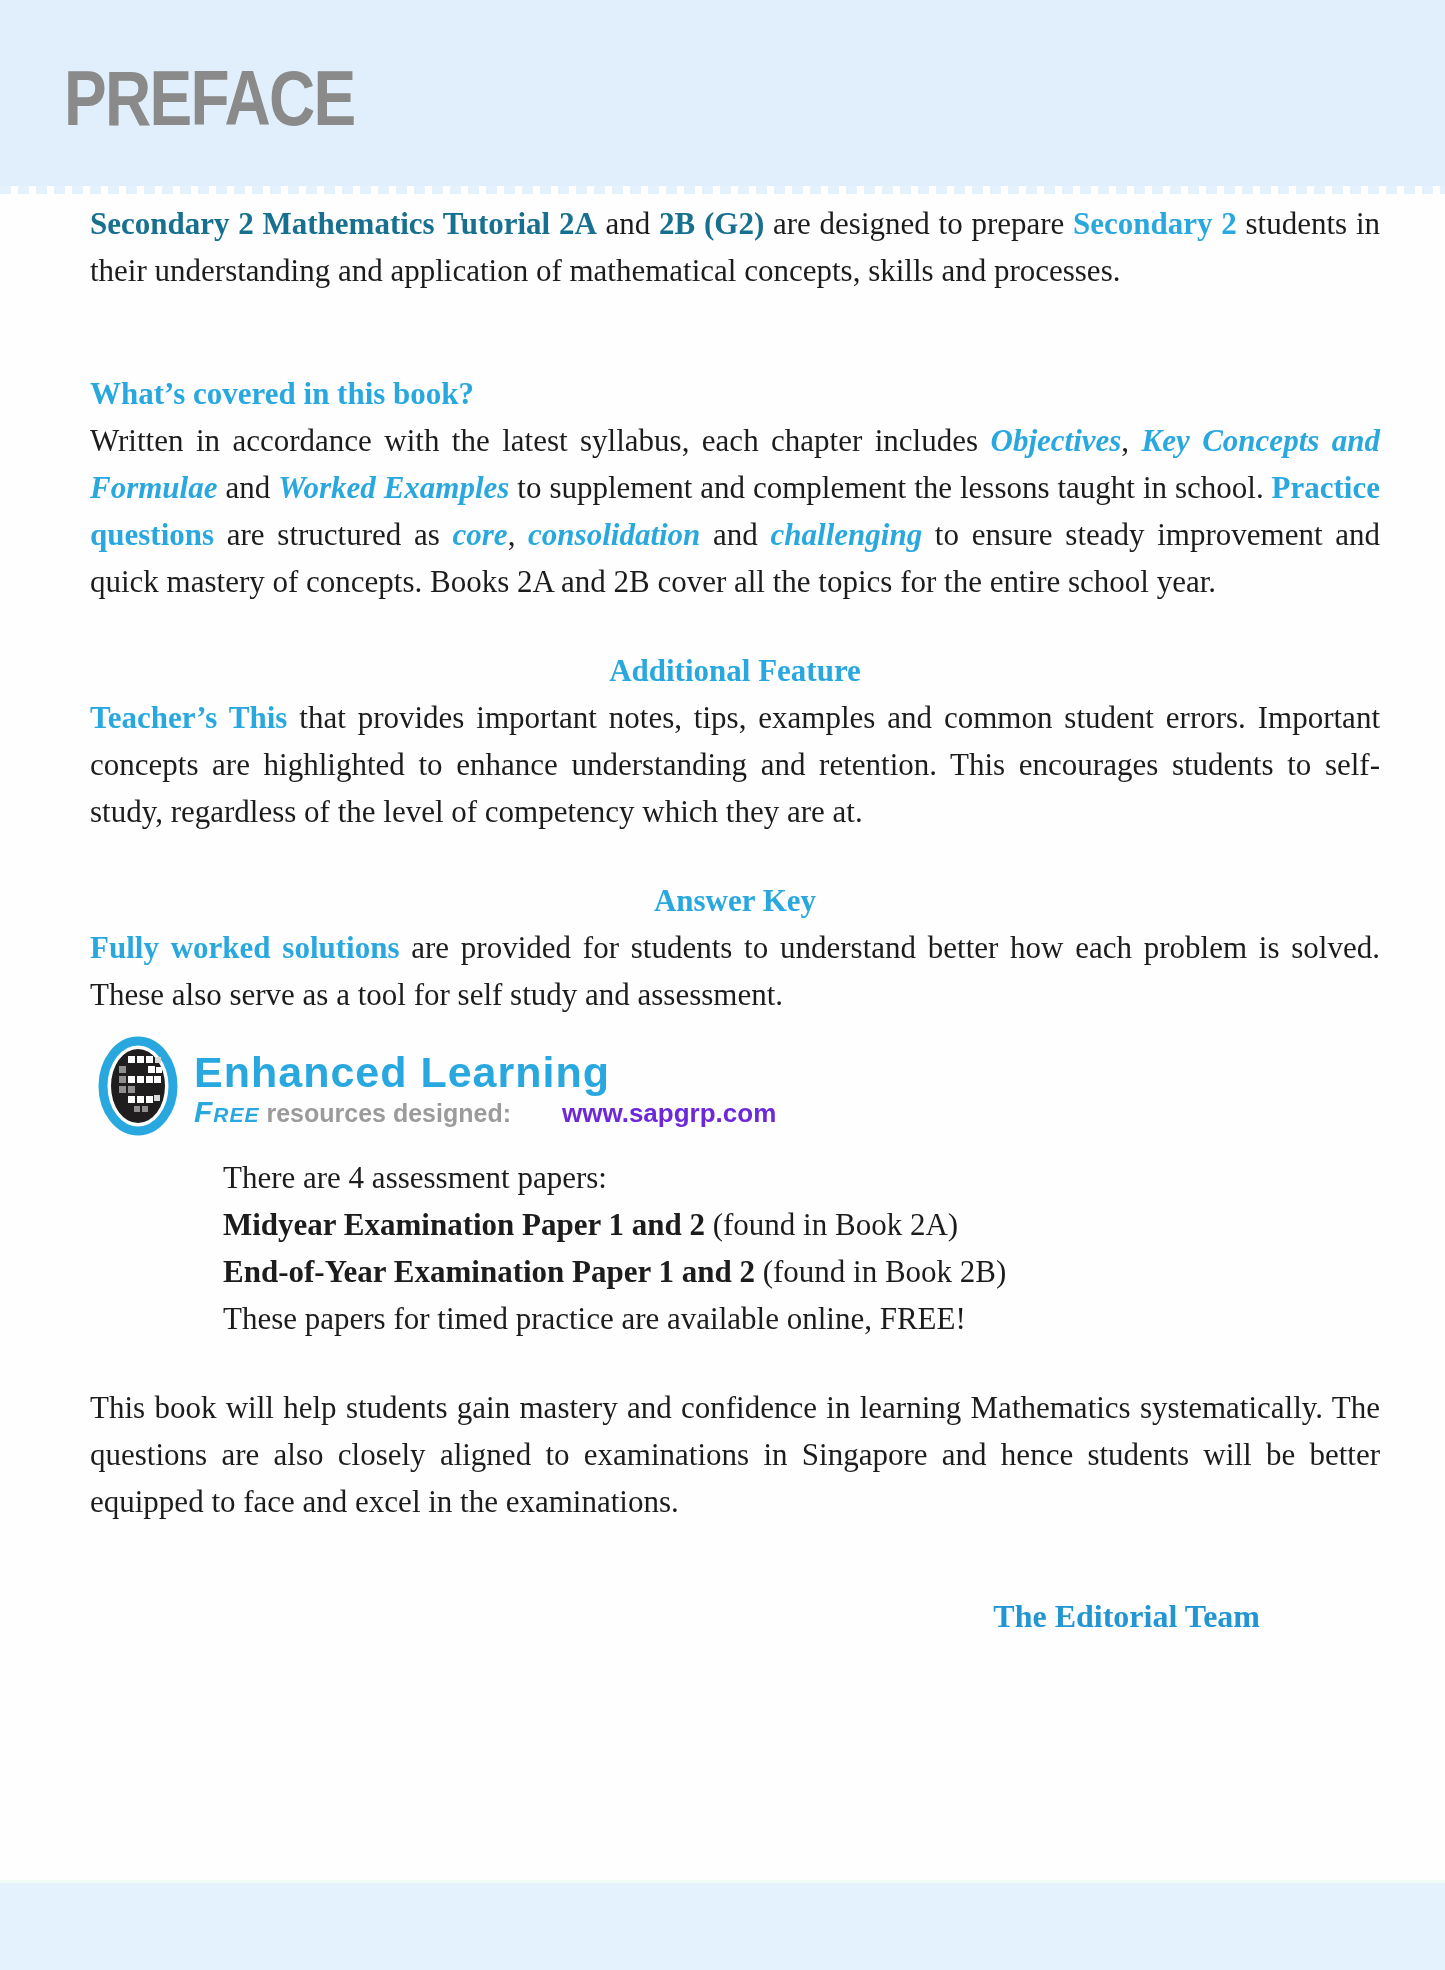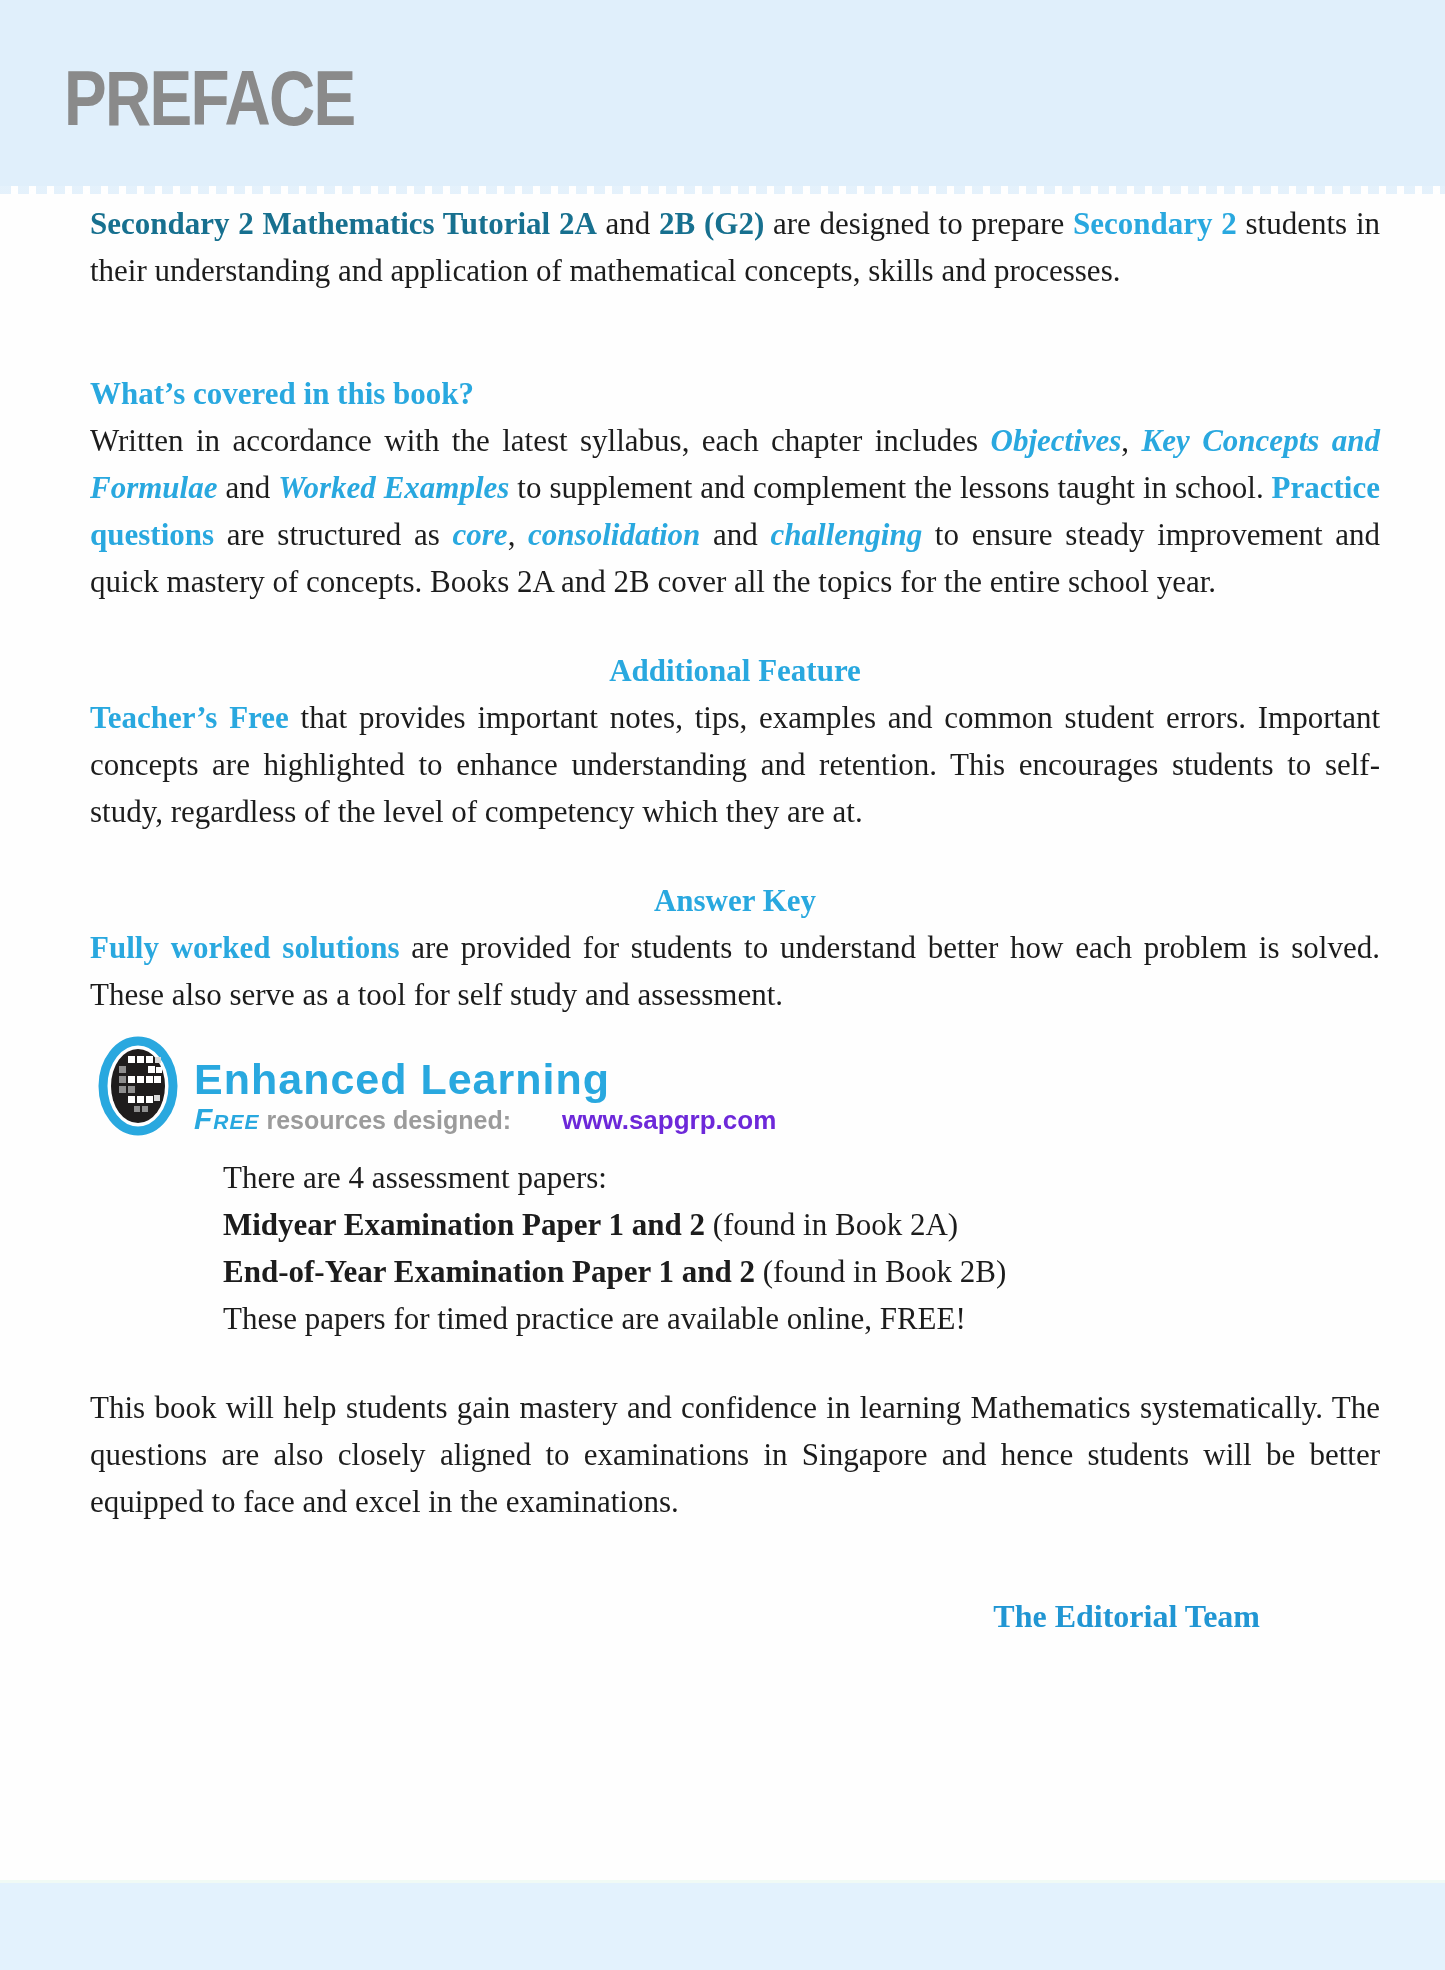--- a/index.html
+++ b/index.html
@@ -34,21 +34,21 @@
   }
   .mt-sec{margin-top:76px;}
   .mt-h{margin-top:42px;text-align:center;}
   
   .s-n{}
   .s-b{font-weight:bold;}
   .s-tb{color:var(--teal);font-weight:bold;}
   .s-cb{color:var(--cyan);font-weight:bold;}
   .s-ci{color:var(--cyan);font-weight:bold;font-style:italic;}
   
-  .logo-row{margin-top:18px;display:flex;align-items:flex-end;padding-left:8px;}
+  .logo-row{margin-top:18px;display:flex;align-items:flex-start;padding-left:8px;}
   .logo-icon{flex:0 0 auto;margin-right:16px;}
   .logo-text{padding-top:14px;}
   .el-title{
     font-family:"Liberation Sans", sans-serif;font-weight:800;font-size:43px;line-height:44px;
     color:var(--cyan);letter-spacing:1px;
   }
   .el-sub{margin-top:2px;font-family:"Liberation Sans", sans-serif;line-height:32px;}
   .el-free{
     font-family:Liberation Sans, sans-serif;font-variant:small-caps;font-style:italic;font-weight:bold;
     color:var(--cyan);font-size:30px;letter-spacing:1px;
@@ -78,21 +78,21 @@
   <div class="perforation"></div>
 
   <div class="content">
 
     <p class="para"><span class="s-tb">Secondary 2 Mathematics Tutorial 2A</span><span class="s-n"> and </span><span class="s-tb">2B (G2)</span><span class="s-n"> are designed to prepare </span><span class="s-cb">Secondary 2</span><span class="s-n"> students in their understanding and application of mathematical concepts, skills and processes.</span></p>
 
     <h2 class="sec mt-sec">What’s covered in this book?</h2>
     <p class="para"><span class="s-n">Written in accordance with the latest syllabus, each chapter includes </span><span class="s-ci">Objectives</span><span class="s-n">, </span><span class="s-ci">Key Concepts and Formulae</span><span class="s-n"> and </span><span class="s-ci">Worked Examples</span><span class="s-n"> to supplement and complement the lessons taught in school. </span><span class="s-cb">Practice questions</span><span class="s-n"> are structured as </span><span class="s-ci">core</span><span class="s-n">, </span><span class="s-ci">consolidation</span><span class="s-n"> and </span><span class="s-ci">challenging</span><span class="s-n"> to ensure steady improvement and quick mastery of concepts. Books 2A and 2B cover all the topics for the entire school year.</span></p>
 
     <h2 class="sec mt-h">Additional Feature</h2>
-    <p class="para"><span class="s-cb">Teacher’s Free</span><span class="s-n"> that provides important notes, tips, examples and common student errors. Important concepts are highlighted to enhance understanding and retention. This encourages students to self-study, regardless of the level of competency which they are at.</span></p>
+    <p class="para"><span class="s-cb">Teacher’s This</span><span class="s-n"> that provides important notes, tips, examples and common student errors. Important concepts are highlighted to enhance understanding and retention. This encourages students to self-study, regardless of the level of competency which they are at.</span></p>
 
     <h2 class="sec mt-h">Answer Key</h2>
     <p class="para"><span class="s-cb">Fully worked solutions</span><span class="s-n"> are provided for students to understand better how each problem is solved. These also serve as a tool for self study and assessment.</span></p>
 
     <div class="logo-row">
       <svg class="logo-icon" width="80" height="100" viewBox="0 0 80 100" aria-hidden="true">
         <ellipse cx="40" cy="50" rx="35" ry="45" fill="#ffffff" stroke="#29a8df" stroke-width="9"></ellipse>
         <ellipse cx="40" cy="50" rx="27" ry="37" fill="#1f1d1d"></ellipse>
         <g>
           <rect x="30" y="20" width="7" height="7" fill="#ffffff"></rect>

